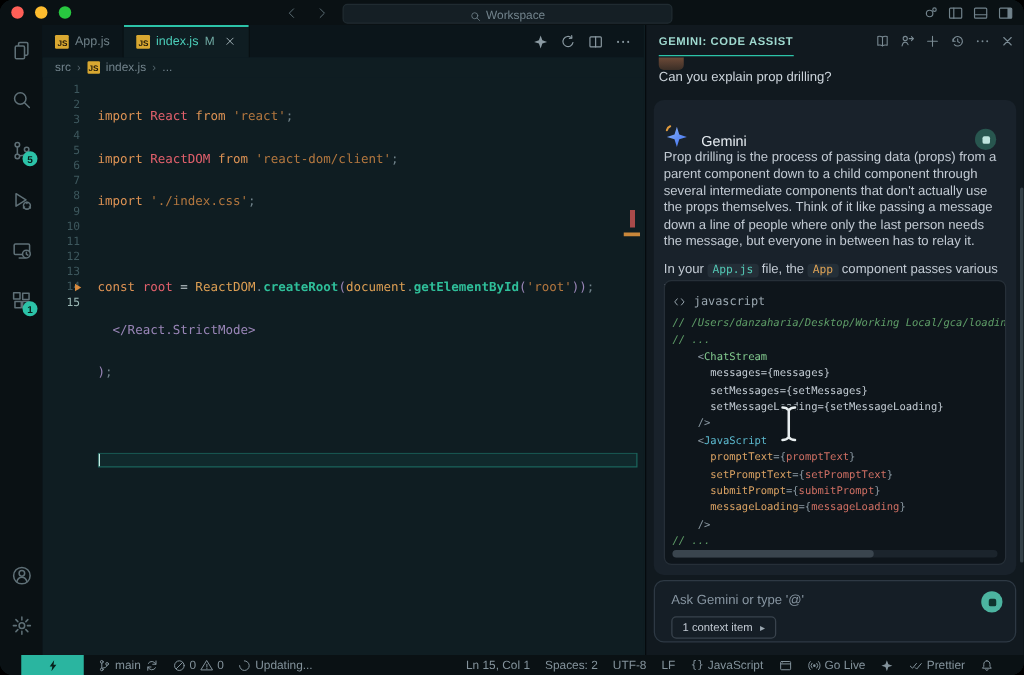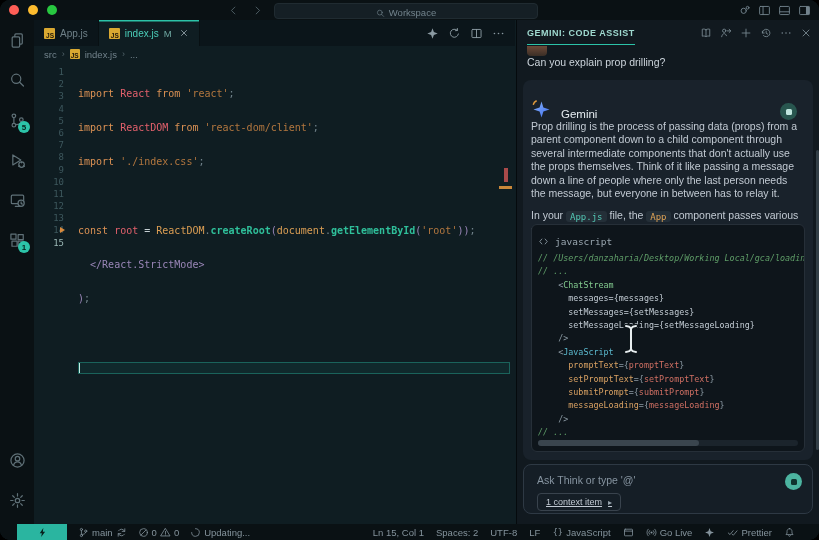--- a/index.html
+++ b/index.html
@@ -87,21 +87,21 @@
   .ck-cm{color:#5f9e68;font-style:italic}.ck-cw{color:#c3ccd4}.ck-cg{color:#8c9aa4}
   .ck-tg{color:#82c98e}.ck-tb{color:#5bb8cd}.ck-ca{color:#daa263}.ck-cv{color:#cf6f63}
   .cb-scroll{position:absolute;left:6px;right:6px;bottom:5px;height:6px;border-radius:3px;background:#1b242c;}
   .cb-thumb{width:62%;height:6px;border-radius:3px;background:#3a454e;cursor:pointer;}
   .gp-scroll{position:absolute;right:1px;top:130px;width:3.5px;height:300px;border-radius:2px;background:#333f47;cursor:pointer;}
   .ginput{position:absolute;left:6px;right:7px;top:444px;height:50px;background:#151e26;border:1px solid #2e3944;border-radius:8px;box-sizing:border-box;}
   .gi-placeholder{position:absolute;left:13px;top:9px;font-size:10.5px;color:#8795a1;}
   .gi-stop{position:absolute;right:10px;top:8px;width:17px;height:17px;border-radius:50%;background:#4cb4a0;display:flex;align-items:center;justify-content:center;cursor:pointer;}
   .gi-stop .sq{width:6px;height:6px;border-radius:1.5px;background:#0f342e;}
   .ctx-btn{position:absolute;left:13px;top:28px;height:16px;display:flex;align-items:center;gap:6px;border:1px solid #39434d;
-    border-radius:4px;padding:0 8px;font-size:9px;color:#c2cad3;cursor:pointer;text-decoration:underline;}
+    border-radius:4px;padding:0 8px;font-size:9px;color:#c2cad3;cursor:pointer;}
   .ctx-btn .arr{font-size:8px;color:#9aa7b0;}
 
   
   .statusbar{position:absolute;left:0;bottom:0;width:819px;height:16px;background:#0a1114;display:flex;align-items:center;font-size:9.5px;color:#84939c;border-radius:0 0 10px 10px;}
   .remote{width:50px;height:16px;background:#2ab5a0;color:#07211c;display:flex;align-items:center;justify-content:center;margin-left:17px;border-radius:0;cursor:pointer;}
   .remote .icon{width:11px;height:11px;}
   .sb-item{display:flex;align-items:center;gap:3px;margin-left:11px;cursor:pointer;white-space:nowrap;}
   .sb-item .icon{width:11px;height:11px;}
   .sb-right{margin-left:auto;display:flex;align-items:center;gap:12px;padding-right:24px;}
   .sb-right .sb-item{margin-left:0;}
@@ -433,21 +433,21 @@
           </div>
         <div class="cb-scroll">
             <div class="cb-thumb"></div>
           </div>
       </div>
     </div>
 
     <div class="gp-scroll"></div>
 
     <div class="ginput">
-      <span class="gi-placeholder">Ask Think or type '@'</span>
+      <span class="gi-placeholder">Ask Gemini or type '@'</span>
       <span class="gi-stop">
           <span class="sq"></span>
         </span>
       <span class="ctx-btn">
         <span>1 context item</span>
         <span class="arr">▸</span>
       </span>
     </div>
   </div>
 

